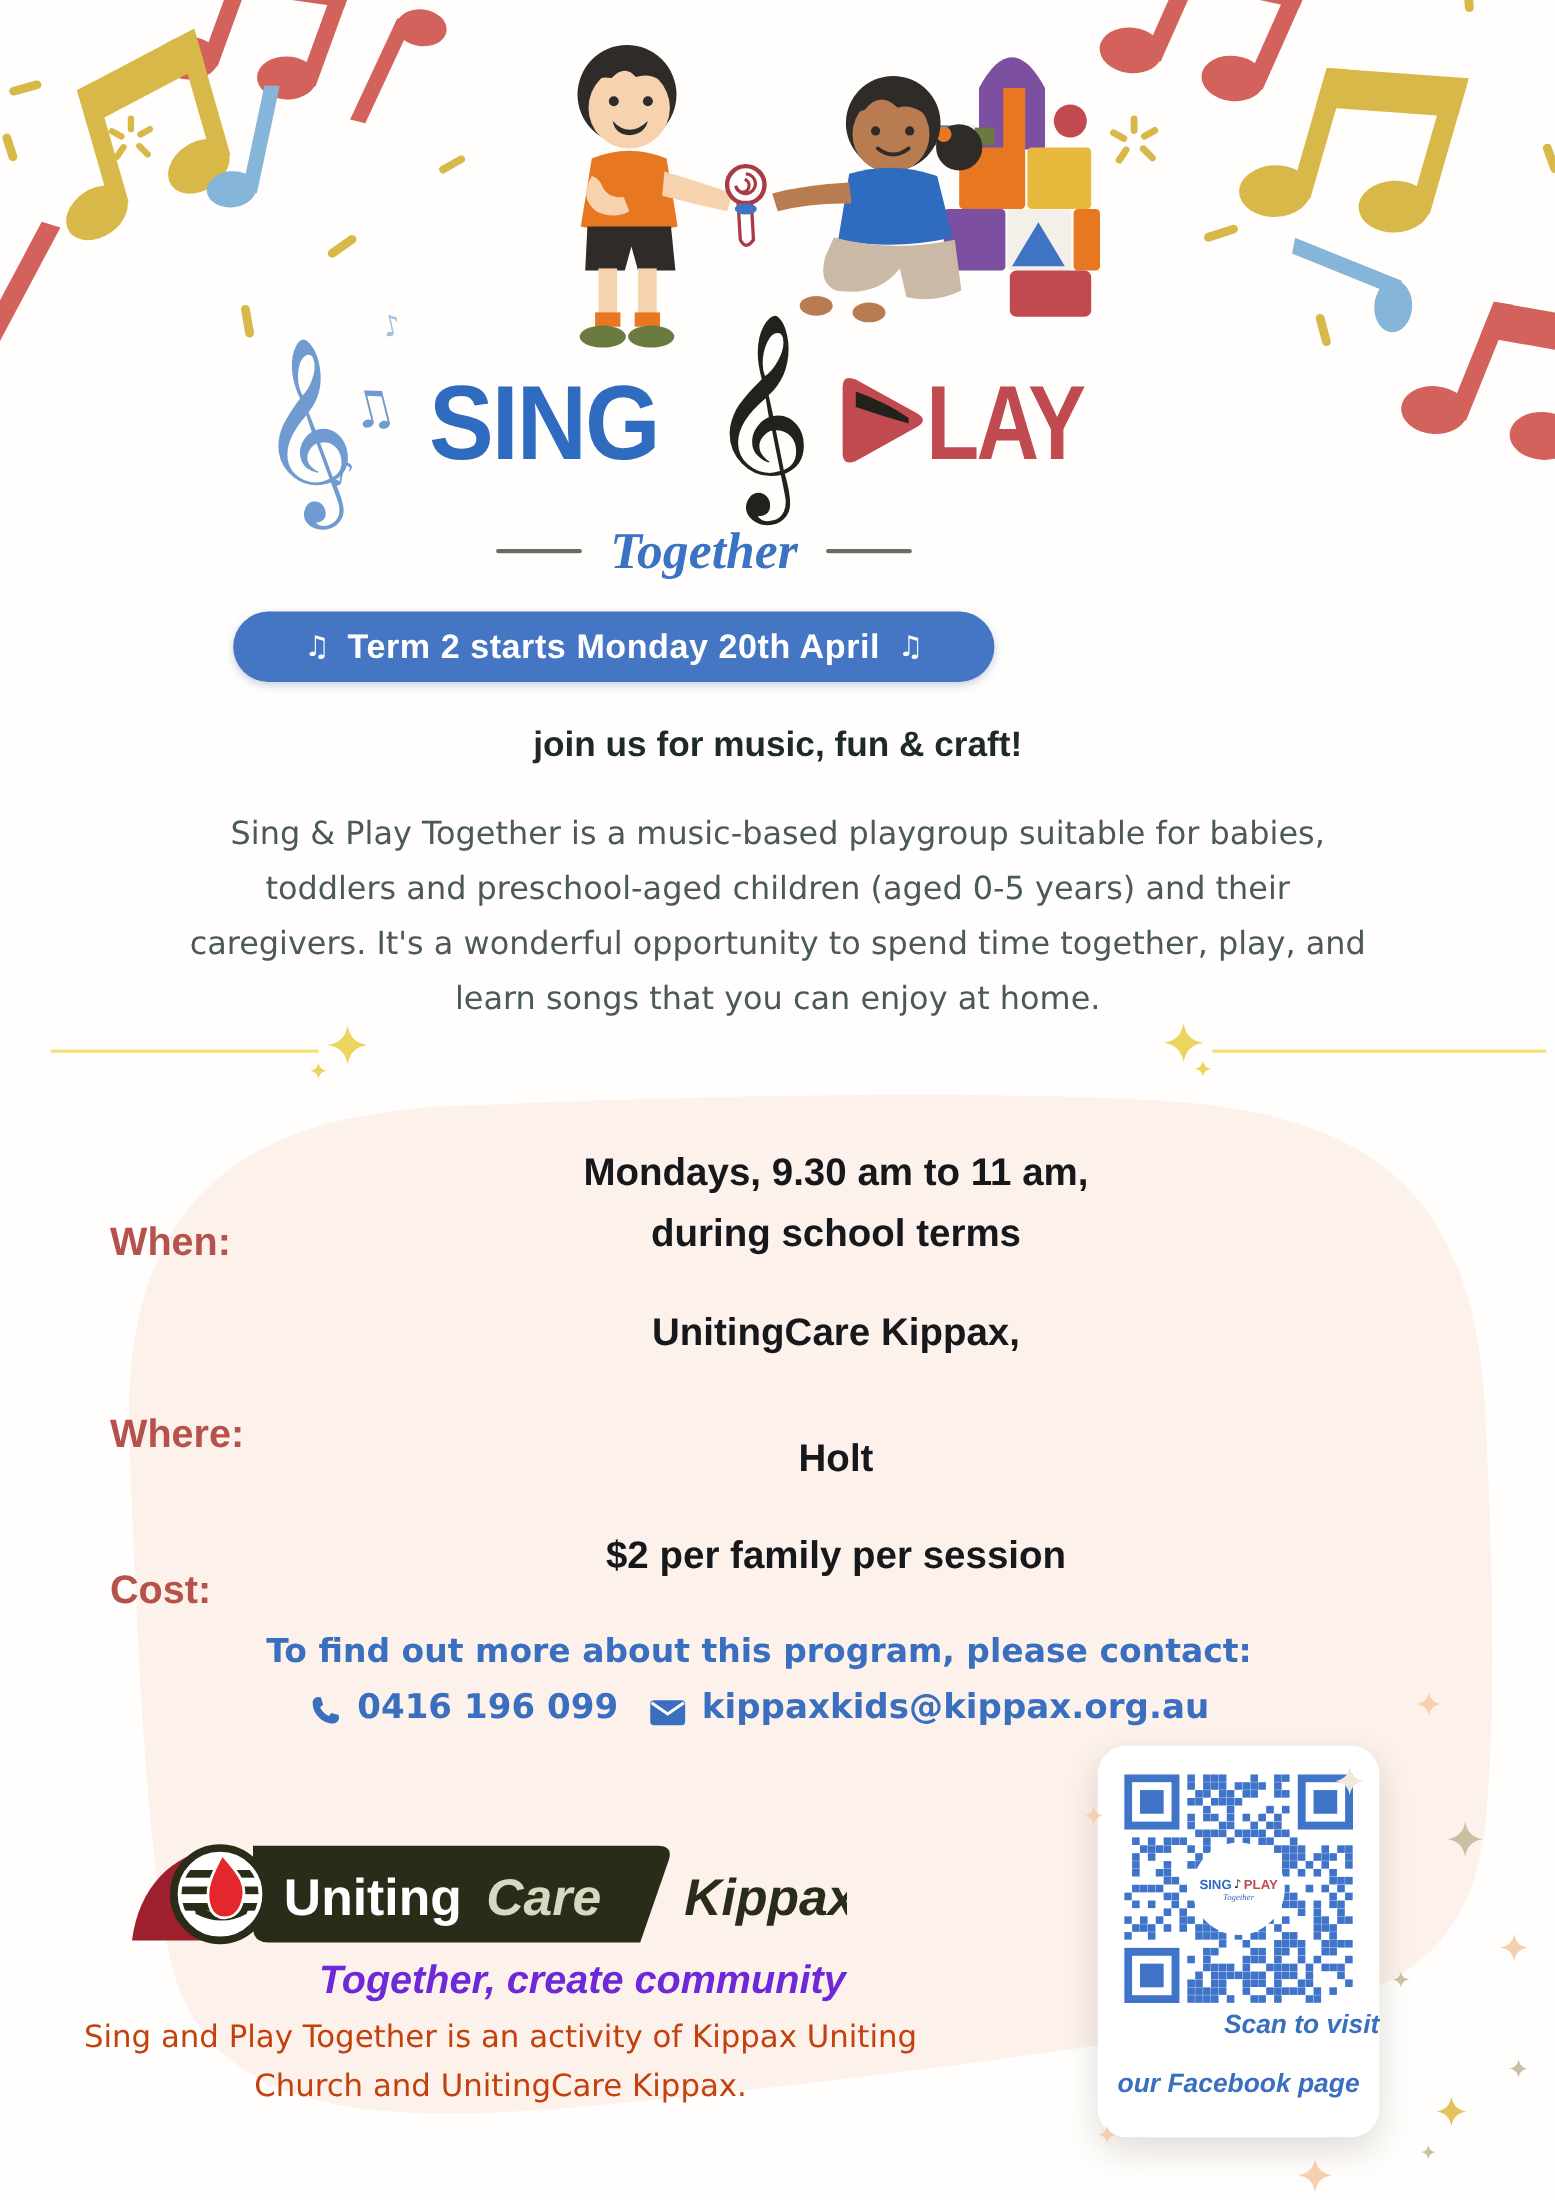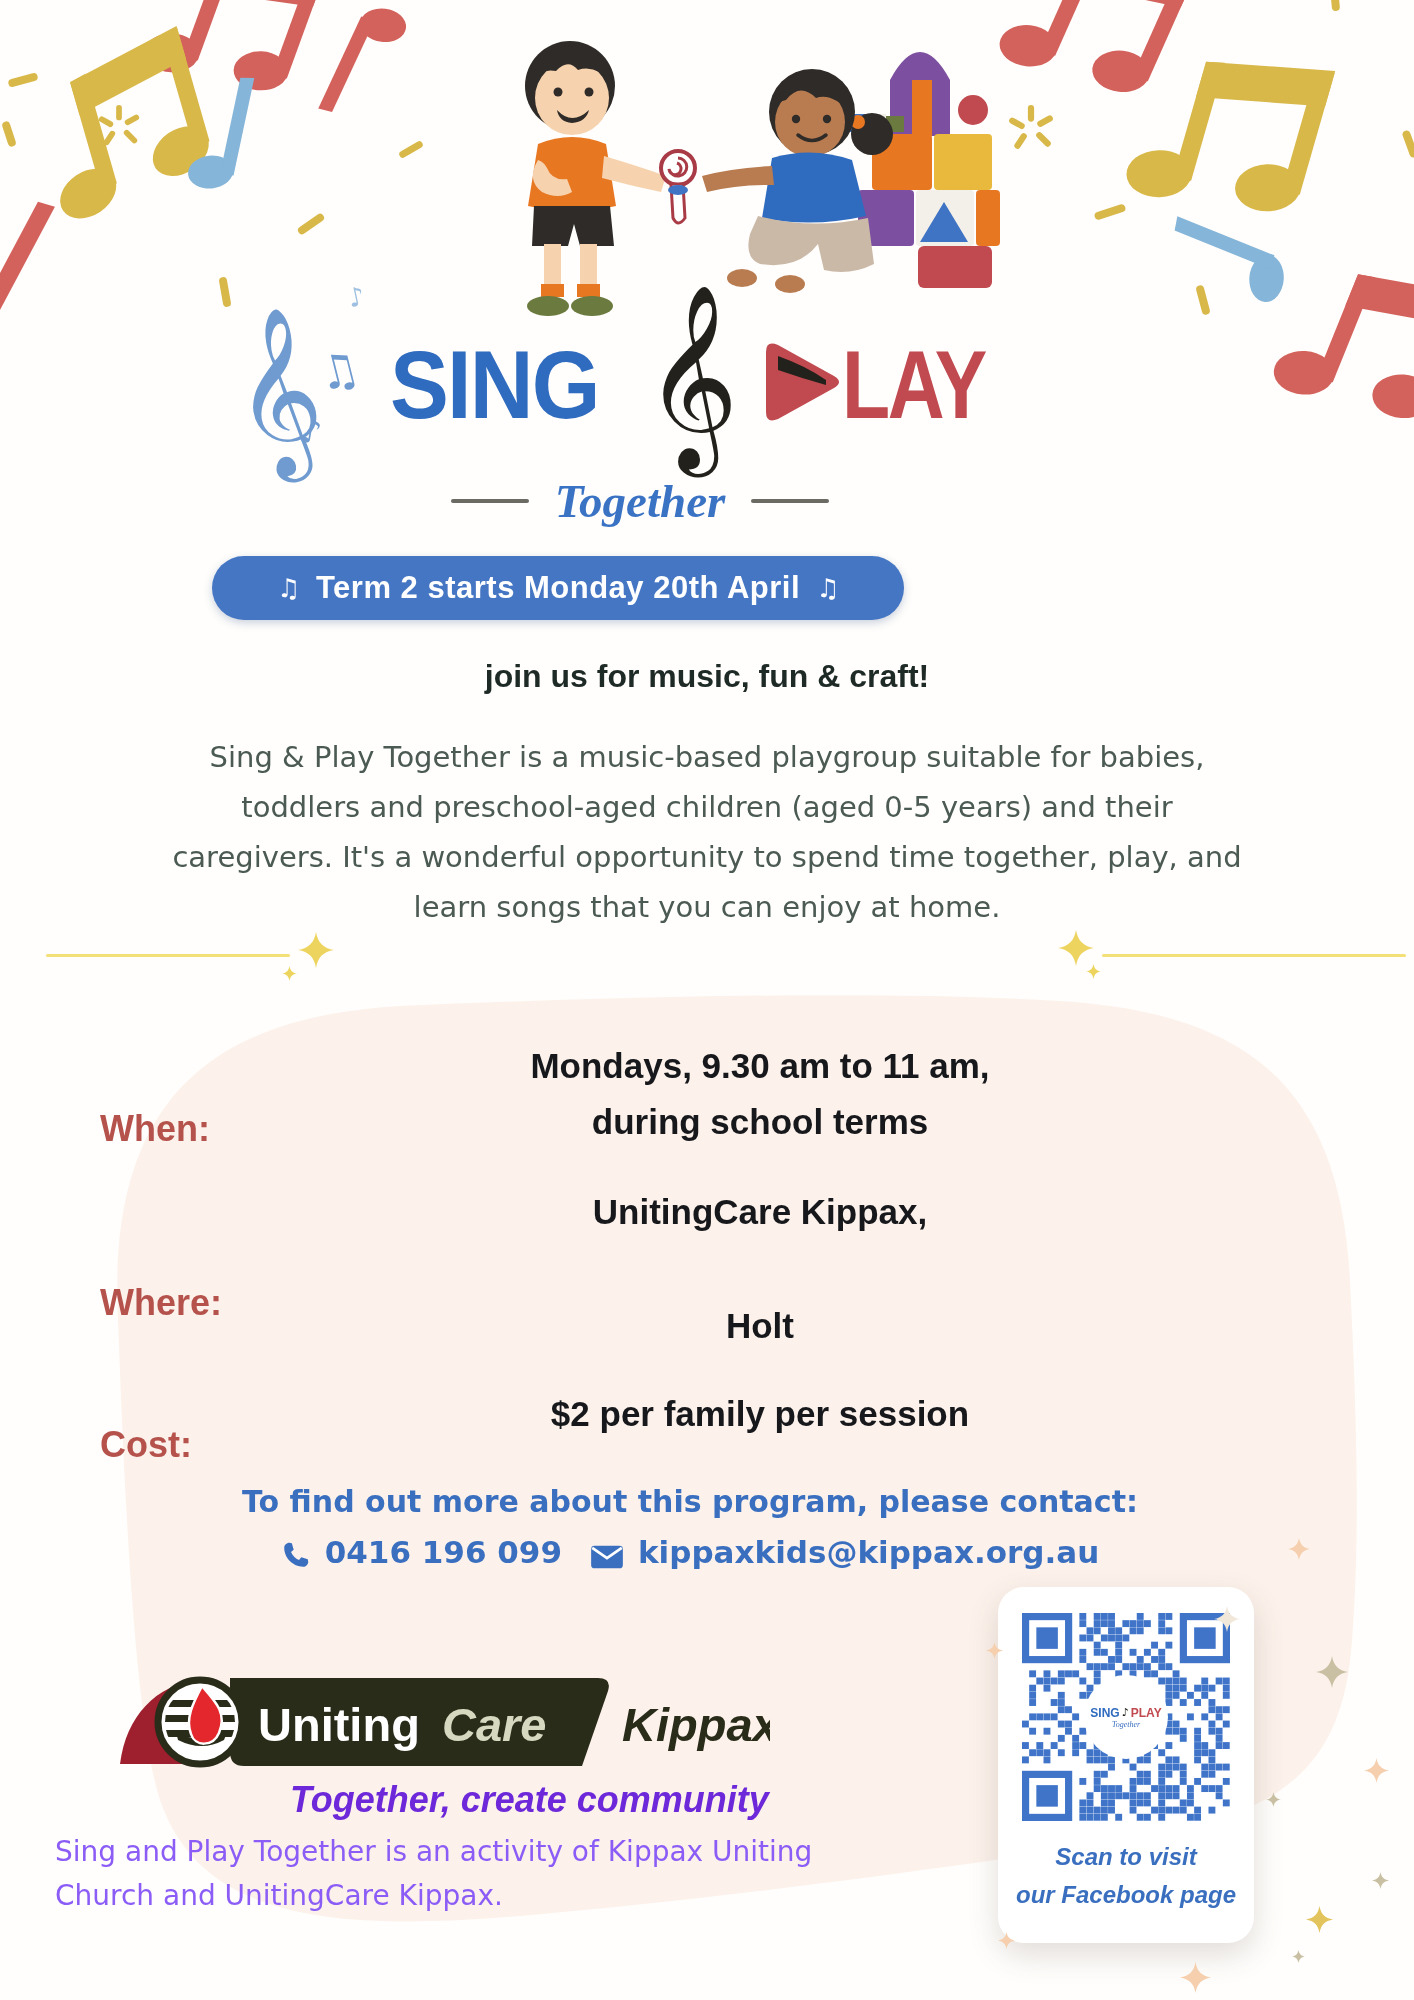--- a/index.html
+++ b/index.html
@@ -58,22 +58,22 @@
   .clef-blue{position:absolute;left:233px;top:318px;font-size:146px;color:#6f9bd0;
         font-family:"DejaVu Sans",sans-serif;transform:rotate(-9deg);}
   .together-row{position:absolute;left:300px;top:474px;width:680px;display:flex;
         align-items:center;justify-content:center;gap:26px;}
   .together-row .line{width:78px;height:4px;background:#6b6b63;border-radius:2px;}
   .together-txt{font-family:"Liberation Serif",serif;font-style:italic;font-weight:700;
         font-size:47px;color:#3a72c4;}
   
   .tagline{position:absolute;left:290px;top:1779px;width:560px;
         font-style:italic;font-weight:600;font-size:36px;color:#6d28d9;}
-  .footer{position:absolute;left:55px;top:1830px;width:800px;
-        font-size:28px;line-height:44px;color:#8b5cf6;font-family:"DejaVu Sans",sans-serif;}
+  .footer{position:absolute;left:55px;top:1830px;width:800px;text-align:center;
+        font-size:28px;line-height:44px;color:#c2410c;font-family:"DejaVu Sans",sans-serif;}
   .hidden-defs{position:absolute;width:0;height:0;overflow:hidden;}
 </style>
 </head>
 <body>
 
 <svg class="hidden-defs" aria-hidden="true">
   <defs>
     <symbol id="note2" viewBox="0 0 100 92">
       <ellipse cx="16" cy="79" rx="16" ry="11.5" transform="rotate(-18 16 79)"></ellipse>
       <ellipse cx="69" cy="71" rx="16" ry="11.5" transform="rotate(-18 69 71)"></ellipse>
@@ -561,21 +561,21 @@
         </svg>
       <div class="qr-center">
         <div class="row">
           <span class="sing">SING</span>
           <span class="clef hand">♪</span>
           <span class="play">PLAY</span>
         </div>
         <div class="tog">Together</div>
       </div>
     </div>
-    <div class="qr-cap" style="top:256px;">Scan to visit</div>
+    <div class="qr-cap" style="top:240px;text-align:right;">Scan to visit</div>
     <div class="qr-cap" style="top:294px;">our Facebook page</div>
   </div>
 
   <svg class="star" style="left:1288px;top:1538px;width:22px;height:22px;fill:#f5cfae;">
       <use href="#star4"></use>
     </svg>
   <svg class="star" style="left:1214px;top:1606px;width:26px;height:26px;fill:#f1e8da;">
       <use href="#star4"></use>
     </svg>
   <svg class="star" style="left:1316px;top:1656px;width:32px;height:32px;fill:#c9c0a4;">

